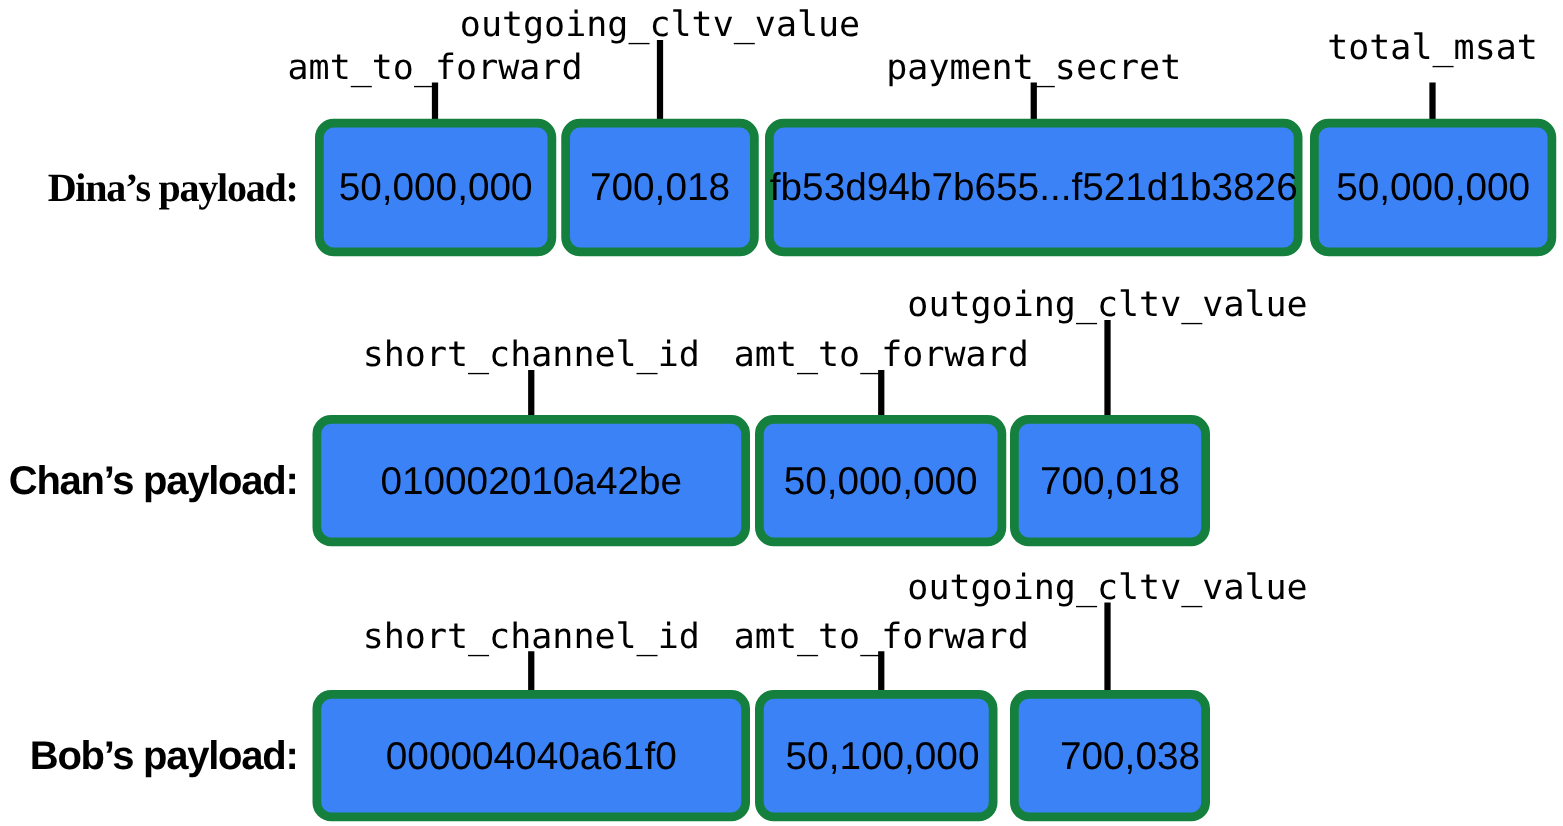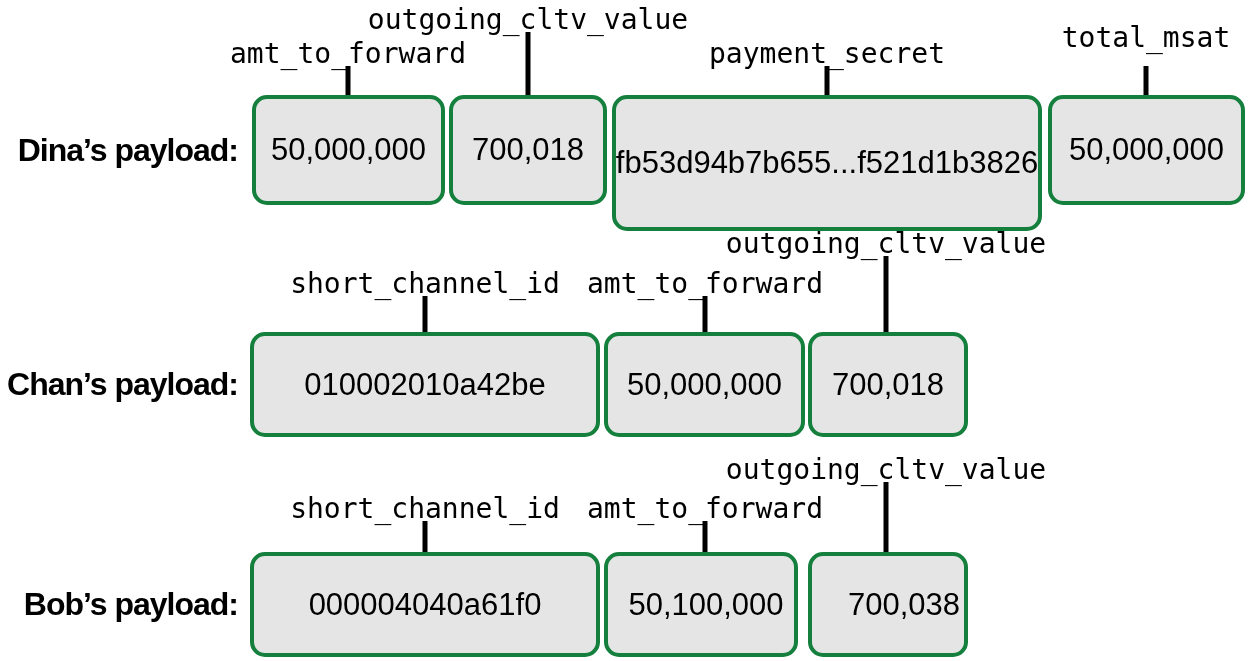--- a/index.html
+++ b/index.html
@@ -24,22 +24,22 @@
     align-items: center;
     justify-content: flex-end;
     font-weight: bold;
     font-size: 32px;
     letter-spacing: -1px;
     white-space: nowrap;
   }
   .pbox {
     position: absolute;
     box-sizing: border-box;
-    background: #e5e5e5;
-    border: 4px solid #15803d;
+    background: #3b82f6;
+    border: 7px solid #15803d;
     border-radius: 15px;
     display: flex;
     align-items: center;
     justify-content: center;
   }
   .pbox span {
     font-size: 31px;
     white-space: nowrap;
   }
   .flabel {
@@ -67,29 +67,29 @@
 
   <div class="flabel" style="left:528px; top:6px;">outgoing_cltv_value</div>
   <div class="tick" style="left:528px; top:32px; height:65px;"></div>
 
   <div class="flabel" style="left:827px; top:40px;">payment_secret</div>
   <div class="tick" style="left:827px; top:66px; height:31px;"></div>
 
   <div class="flabel" style="left:1146px; top:24px;">total_msat</div>
   <div class="tick" style="left:1146px; top:66px; height:31px;"></div>
 
-  <div class="row-label" style="top:95px; height:110px;">Dina’s payload:</div>
+  <div class="row-label" style="top:95px; height:110px;font-family:Liberation Serif, serif;">Dina’s payload:</div>
 
   <div class="pbox" style="left:252px; top:95px; width:193px; height:110px;">
     <span>50,000,000</span>
   </div>
   <div class="pbox" style="left:449px; top:95px; width:158px; height:110px;">
     <span>700,018</span>
   </div>
-  <div class="pbox" style="left:612px; top:95px; width:430px; height:136px;">
+  <div class="pbox" style="left:612px; top:95px; width:430px; height:110px;">
     <span>fb53d94b7b655...f521d1b3826</span>
   </div>
   <div class="pbox" style="left:1048px; top:95px; width:197px; height:110px;">
     <span>50,000,000</span>
   </div>
 
   <div class="flabel" style="left:425px; top:270px;">short_channel_id</div>
   <div class="tick" style="left:425px; top:296px; height:38px;"></div>
 
   <div class="flabel" style="left:705px; top:270px;">amt_to_forward</div>

